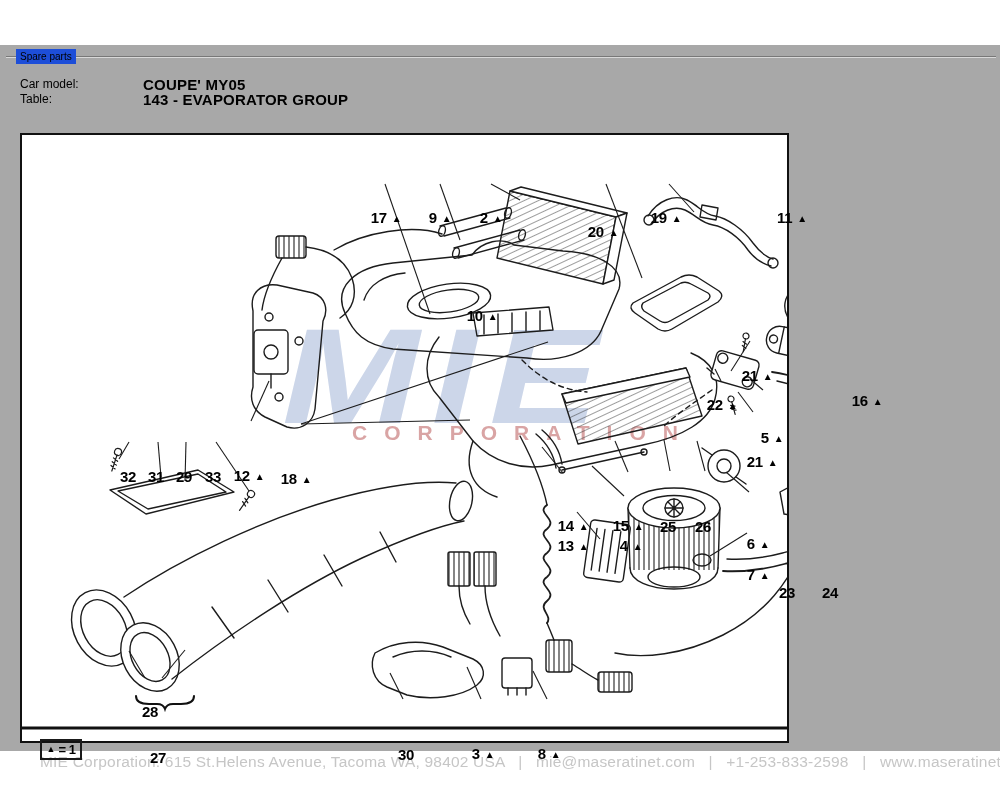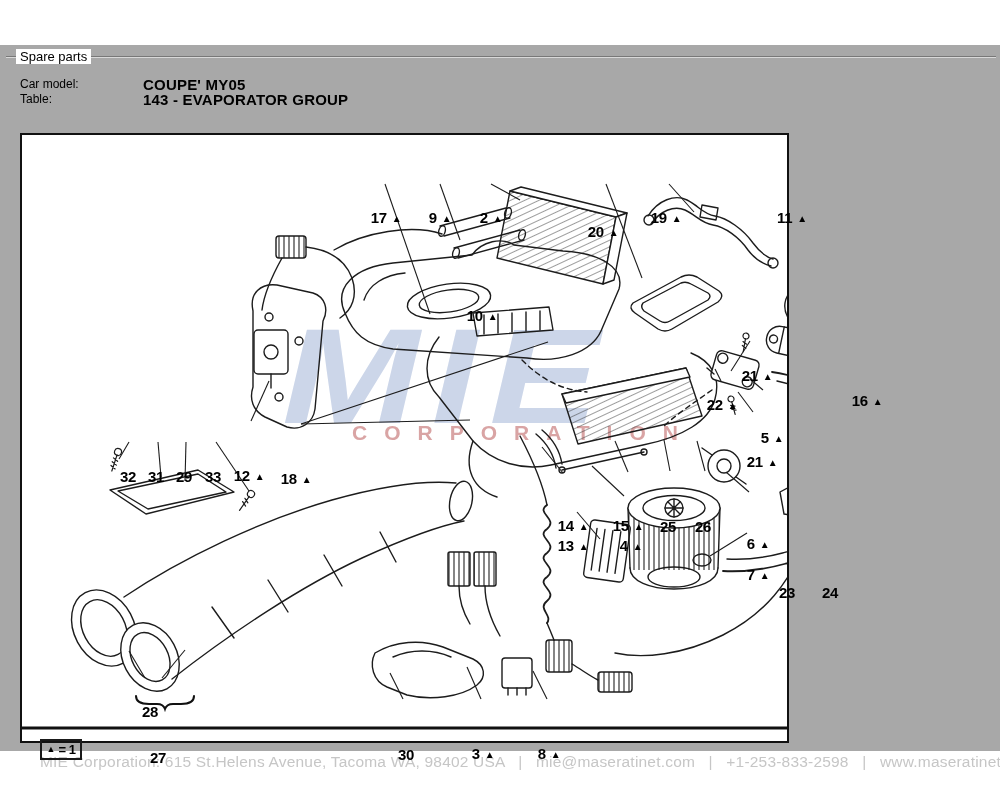--- a/index.html
+++ b/index.html
@@ -1,22 +1,22 @@
 <!DOCTYPE html>
 <html><head>
 <meta charset="utf-8">
 <style>
   html,body{margin:0;padding:0;background:#fff;}
   .page{position:relative;width:1000px;height:800px;background:#ffffff;overflow:hidden;
         font-family:"Liberation Sans", sans-serif;color:#000;}
   .panel{position:absolute;left:0;top:45px;width:1000px;height:706px;background:#a8a8a8;}
   .groove{position:absolute;left:6px;top:11px;width:990px;height:0;
           border-top:1px solid #787878;border-bottom:1px solid #d9d9d9;}
-  .group-label{position:absolute;left:16px;top:4px;background:#ffffff;padding:0 4px;
-               font-size:13px;line-height:15px;}
+  .group-label{position:absolute;left:16px;top:4px;background:#1d4ed8;padding:0 4px;
+               font-size:10px;line-height:15px;}
   .hdr-label{position:absolute;left:20px;font-size:12px;line-height:15px;}
   .hdr-value{position:absolute;left:143px;font-size:15px;line-height:16px;font-weight:bold;letter-spacing:0.2px;}
   .r1{top:32px;} .r2{top:47px;}
   .diagram-frame{position:absolute;left:20px;top:88px;width:769px;height:610px;
                  box-sizing:border-box;border:2px solid #111;background:#fff;overflow:hidden;}
   .wm-mie{position:absolute;left:260px;top:192px;font-size:135px;line-height:100px;height:100px;
           font-weight:bold;font-style:italic;letter-spacing:10px;color:#ccd6e9;
           transform:scaleX(1.22);transform-origin:left top;z-index:1;}
   .wm-corp{position:absolute;left:330px;top:286px;font-size:21px;font-weight:bold;
            letter-spacing:17px;color:#d9a4a4;z-index:1;}

